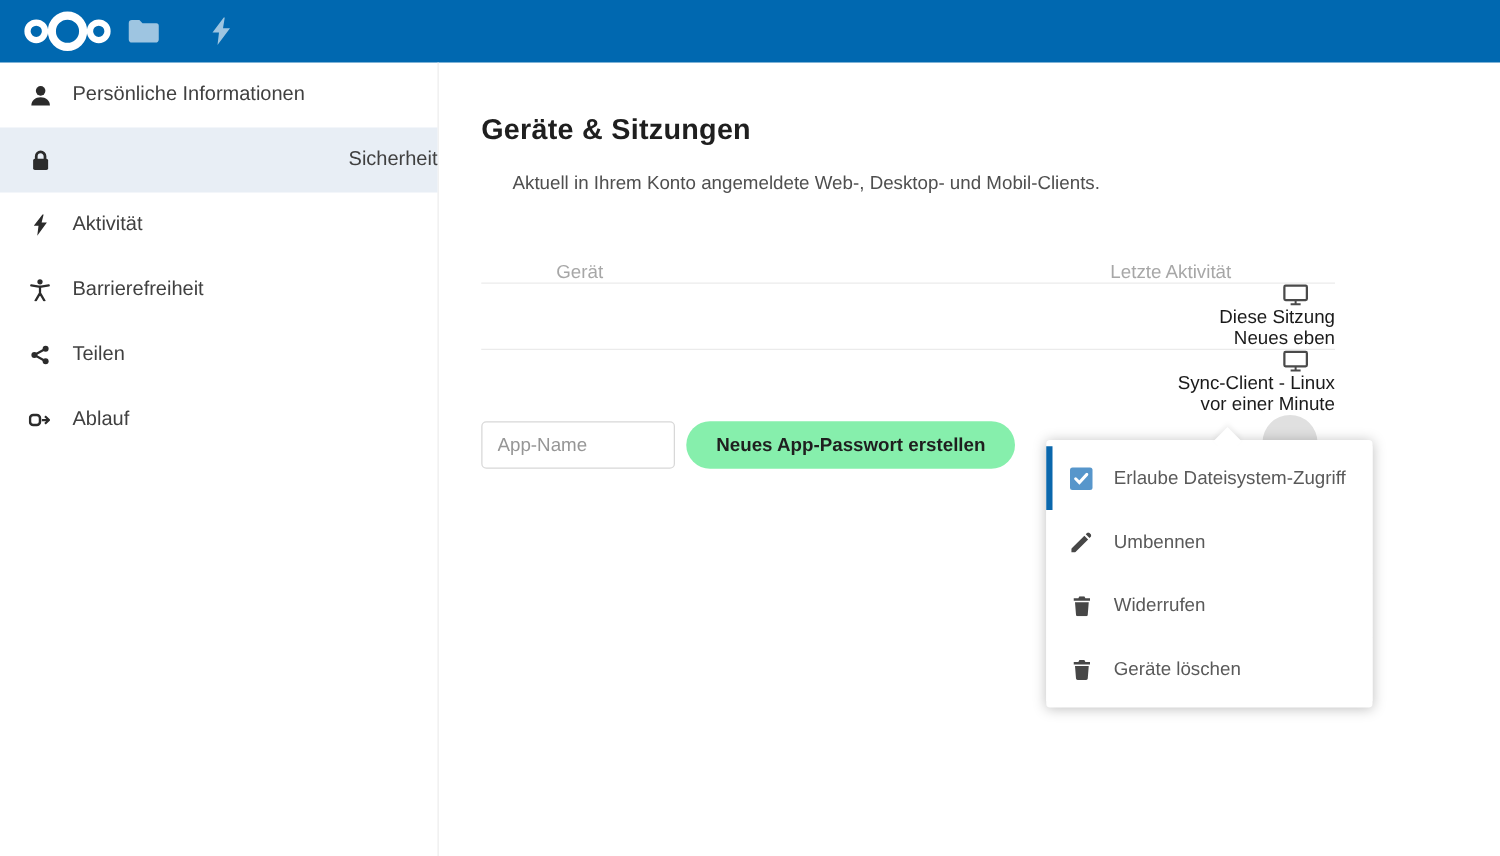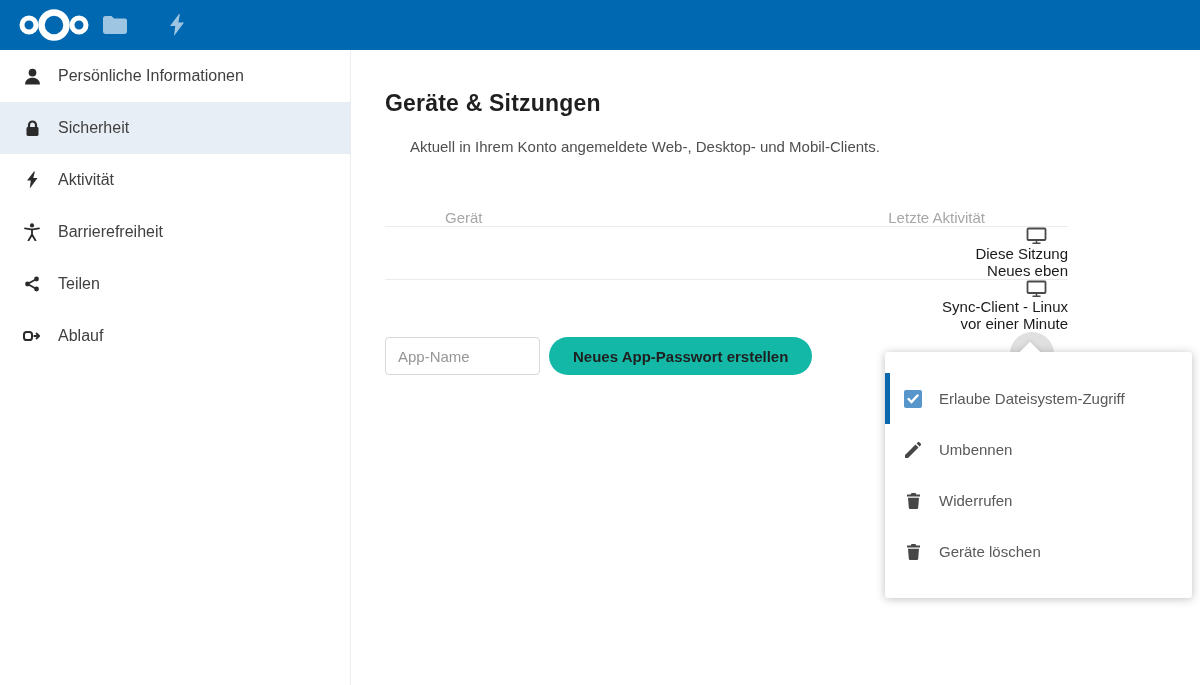--- a/index.html
+++ b/index.html
@@ -12,21 +12,21 @@
   .appicon { width:50px; height:50px; display:flex; align-items:center; justify-content:center; cursor:pointer; }
   .appicon:first-of-type { margin-left:38px; }
   .appicon + .appicon { margin-left:12px; }
   .appicon svg { opacity:.62; }
 
   
   .app { display:flex; height:635px; }
   .sidebar { width:351px; border-right:1px solid #ededed; padding-top:0; }
   .nav-item { height:52px; display:flex; align-items:center; padding-left:22px; gap:16px;
               cursor:pointer; color:#404040; font-size:16px; }
-  .nav-item.selected { background:#e8eef5; }
+  .nav-item.selected { background:#e8eef5;justify-content:space-between; }
   .nav-item .ic { width:20px; display:flex; justify-content:center; color:#2b2b2b; }
 
   .main { flex:1; position:relative; padding:40px 0 0 34px; }
   h1.title { font-size:23px; font-weight:700; color:#1f1f1f; letter-spacing:.2px; }
   .subtitle { margin-top:21px; font-size:15px; color:#4f4f4f;margin-left:25px; }
 
   
   .table { width:683px; margin-top:27px; }
   .trow { display:flex; align-items:flex-end; }
   .thead { height:45px; border-bottom:1px solid #ebebeb; color:#a7a7a7; font-size:15px; }
@@ -40,26 +40,26 @@
   .more-btn { width:44px; height:44px; border-radius:50%; background:#e0e0e0; border:none;
               display:flex; align-items:center; justify-content:center; gap:3px; cursor:pointer; }
   .more-btn .dot { width:4px; height:4px; border-radius:50%; background:#2e2e2e; }
 
   
   .form { margin-top:4px; display:flex; align-items:center; }
   .app-name { width:155px; height:38px; border:1px solid #d8d8d8; border-radius:4px;
               padding:0 12px; font-size:15px; color:#333; font-family:inherit; }
   .app-name::placeholder { color:#969696; }
   .create-btn { margin-left:9px; height:38px; padding:0 24px; border:none; border-radius:19px;
-                background:#14b8a6; font-size:15px; font-weight:700; color:#1f1f1f;
+                background:#86efac; font-size:15px; font-weight:700; color:#1f1f1f;
                 font-family:inherit; cursor:pointer; }
 
   
-  .menu { position:absolute; left:885px; top:352px; width:307px; background:#fff;
-          border-radius:3px; box-shadow:0 1px 10px rgba(0,0,0,.25); padding:21px 0; z-index:5; }
+  .menu { position:absolute; left:837px; top:352px; width:261px; background:#fff;
+          border-radius:3px; box-shadow:0 1px 10px rgba(0,0,0,.25); padding:5px 0; z-index:5; }
   .menu .arrow { position:absolute; top:-7px; left:137px; width:16px; height:16px;
                  background:#fff; transform:rotate(45deg); box-shadow:-2px -2px 4px rgba(0,0,0,.06); }
   .menu-item { position:relative; height:51px; display:flex; align-items:center; gap:17px;
                padding-left:19px; cursor:pointer; color:#595959; font-size:15px; background:#fff; }
   .menu-item.active { border-left:5px solid #0a67ac; padding-left:14px; }
   .menu-item .mi { width:18px; display:flex; justify-content:center; color:#474747; }
   .checkbox { width:18px; height:18px; border-radius:2px; background:#5796cb;
               display:flex; align-items:center; justify-content:center; }
 </style>
 </head>

